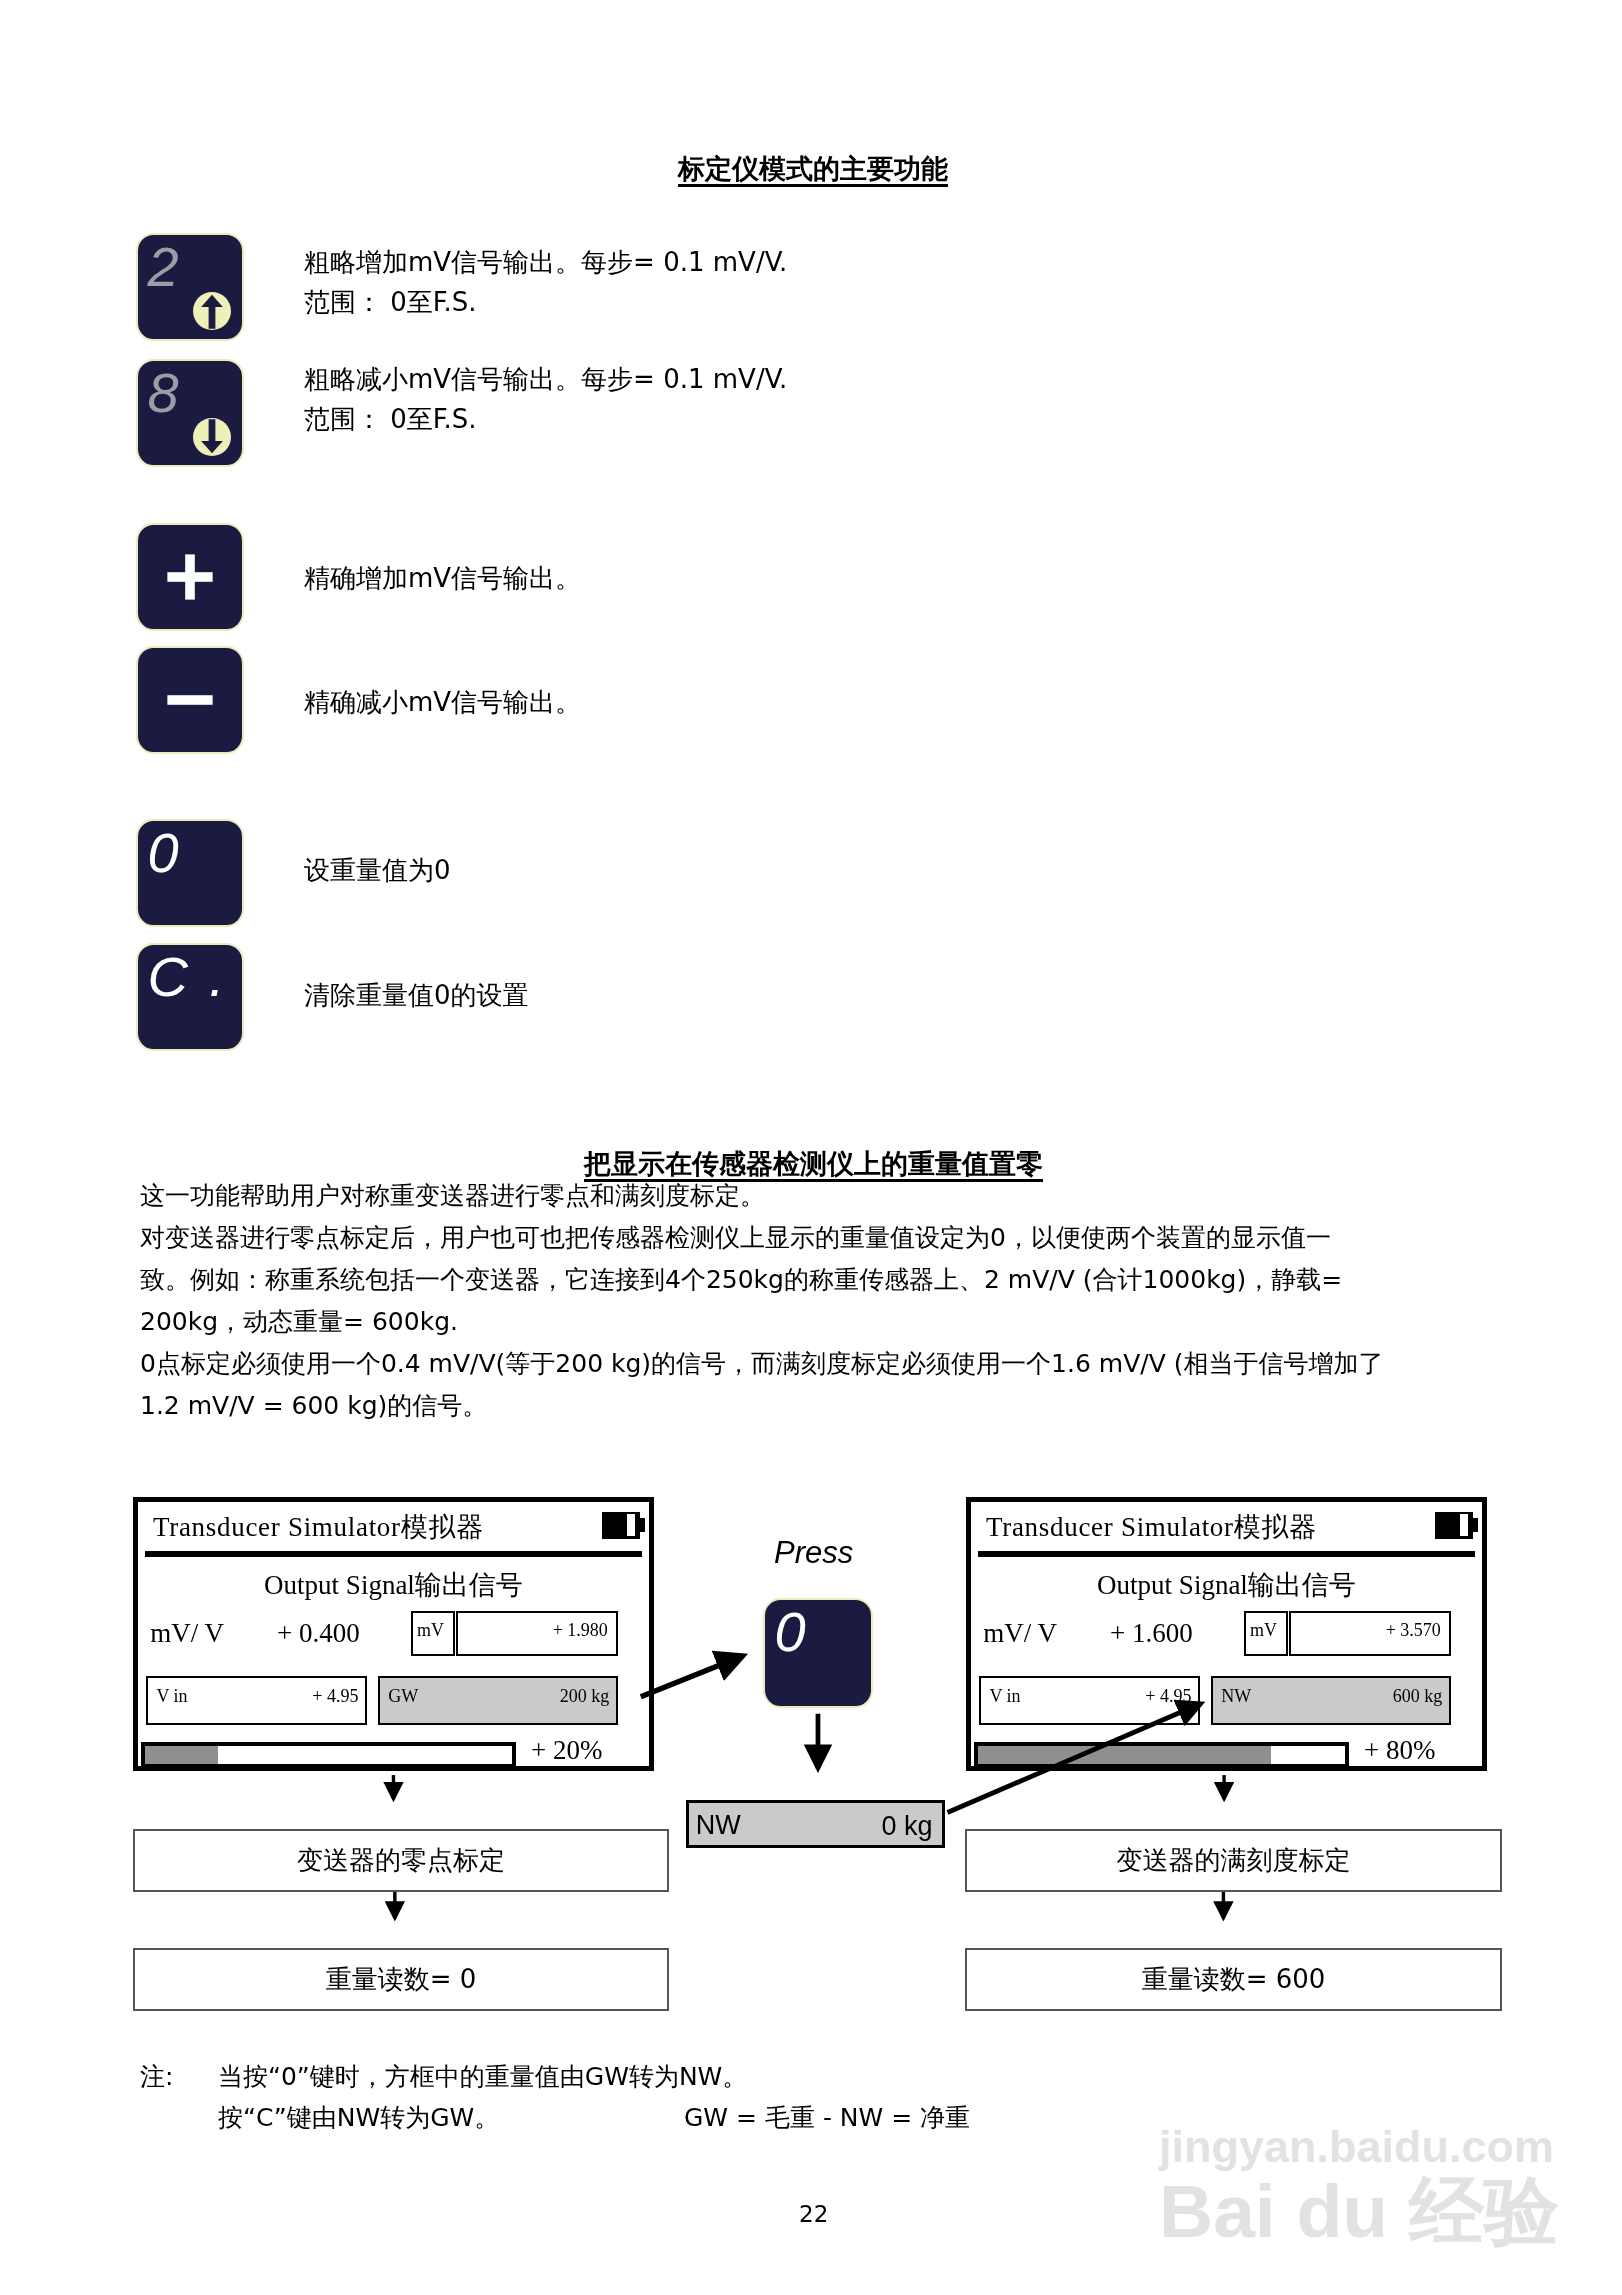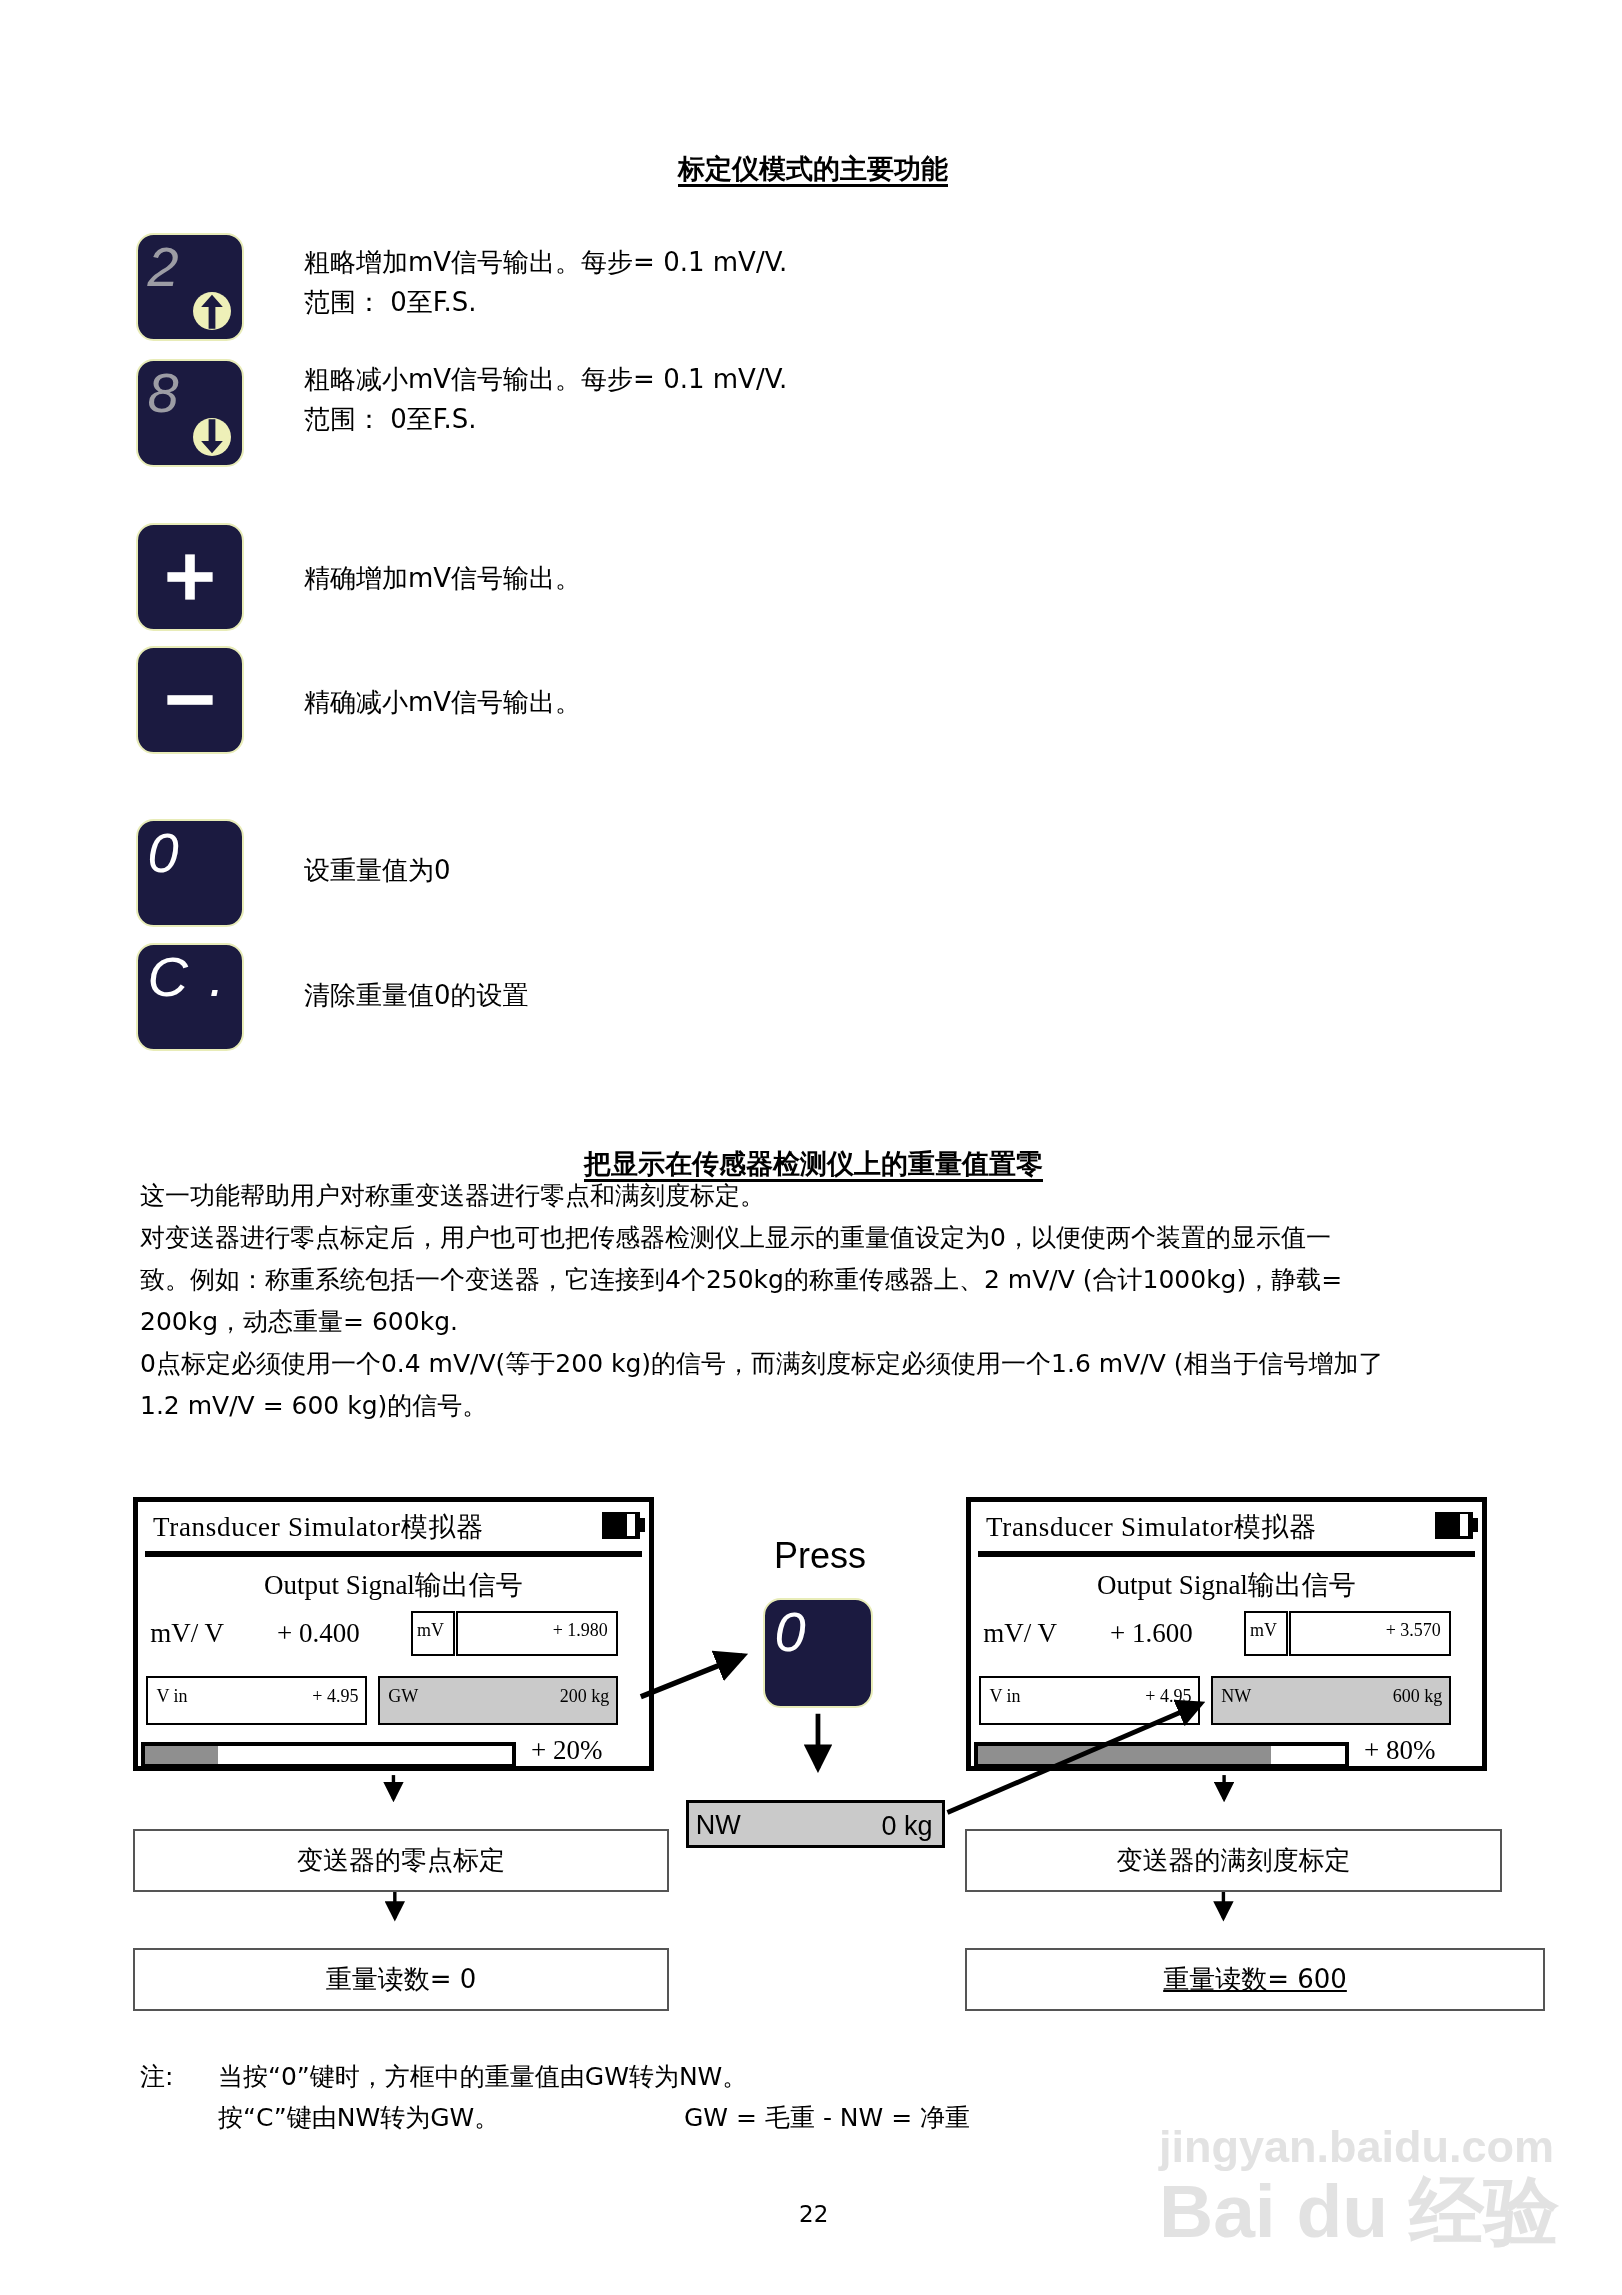--- a/index.html
+++ b/index.html
@@ -150,21 +150,21 @@
   <div class="box grey" style="left:240px; top:174px; width:240px; height:49px; padding:8.2px 6.8px 0 8.2px; display:flex; justify-content:space-between;">
     <span>NW</span>
     <span>600 kg</span>
   </div>
   <div class="bar">
       <div class="fill" style="width:80%;"></div>
     </div>
   <span class="pct">+ 80%</span>
 </div>
 
-<div class="abs" style="left:774px; top:1535px; font-family:'Liberation Sans', sans-serif; font-size:36px;">Press</div>
+<div class="abs" style="left:774px; top:1535px; font-family:'Liberation Sans', sans-serif; font-style:italic; font-size:31px;">Press</div>
 <div class="key" style="left:763px; top:1598px; width:110px; height:110px;">
   <span class="glyph white">0</span>
 </div>
 
 <div class="nwbox">
   <span style="position:absolute; left:6.8px; top:6.8px;">NW</span>
   <span style="position:absolute; right:9.5px; top:8.2px;">0 kg</span>
 </div>
 
 <svg class="abs" style="left:0; top:0;" width="1623" height="2295" viewBox="0 0 2381 3368">
@@ -183,21 +183,21 @@
   <line x1="577" y1="2605" x2="577" y2="2640" stroke="#000" stroke-width="5" marker-end="url(#ah)"></line>
   <line x1="579" y1="2775" x2="579" y2="2815" stroke="#000" stroke-width="5" marker-end="url(#ah)"></line>
 
   <line x1="1796" y1="2605" x2="1796" y2="2640" stroke="#000" stroke-width="5" marker-end="url(#ah)"></line>
   <line x1="1795" y1="2775" x2="1795" y2="2815" stroke="#000" stroke-width="5" marker-end="url(#ah)"></line>
 </svg>
 
 <div class="flowbox" style="left:133px; top:1829px; width:536px; height:63px;">变送器的零点标定</div>
 <div class="flowbox" style="left:133px; top:1948px; width:536px; height:63px;">重量读数= 0</div>
 <div class="flowbox" style="left:965px; top:1829px; width:537px; height:63px;">变送器的满刻度标定</div>
-<div class="flowbox" style="left:965px; top:1948px; width:580px; height:63px;text-decoration:underline;">重量读数= 600</div>
+<div class="flowbox" style="left:965px; top:1948px; width:537px; height:63px;">重量读数= 600</div>
 
 <div class="abs" style="left:140px; top:2060px; font-size:25px;">注:</div>
 <div class="abs" style="left:218px; top:2060px; font-size:25px; white-space:nowrap;">当按“0”键时，方框中的重量值由GW转为NW。</div>
 <div class="abs" style="left:218px; top:2101px; font-size:25px; white-space:nowrap;">按“C”键由NW转为GW。</div>
 <div class="abs" style="left:684px; top:2101px; font-size:25px; white-space:nowrap;">GW = 毛重 -  NW = 净重</div>
 
 <div class="abs" style="left:799px; top:2201px; font-size:23px;">22</div>
 
 <div class="watermark">
   <div style="font-size:45px; line-height:1.2;">jingyan.baidu.com</div>

